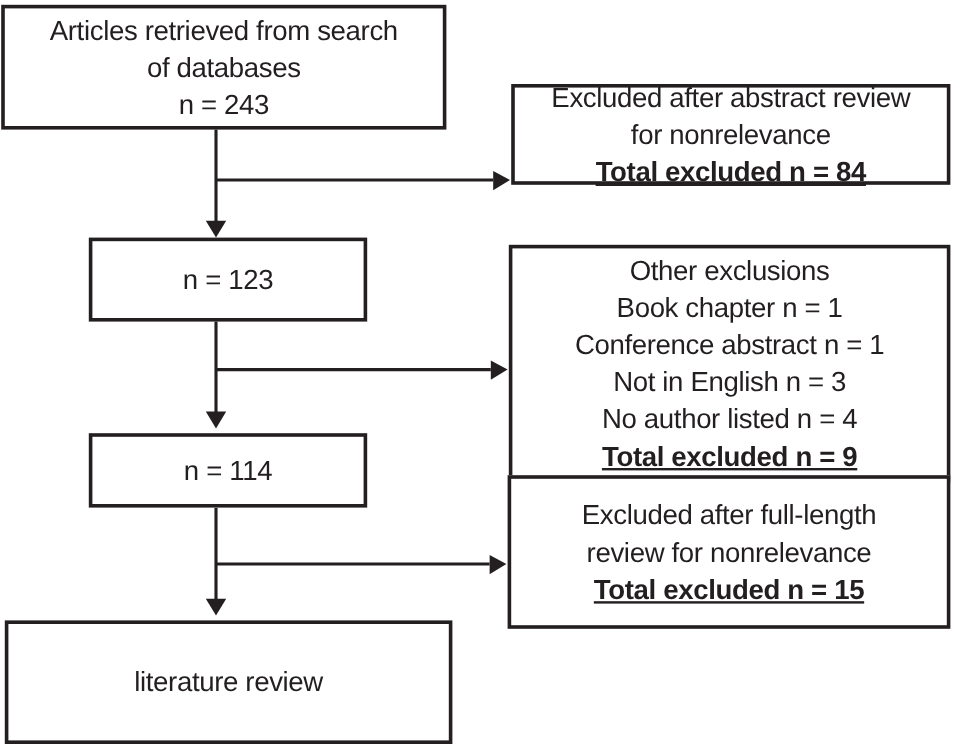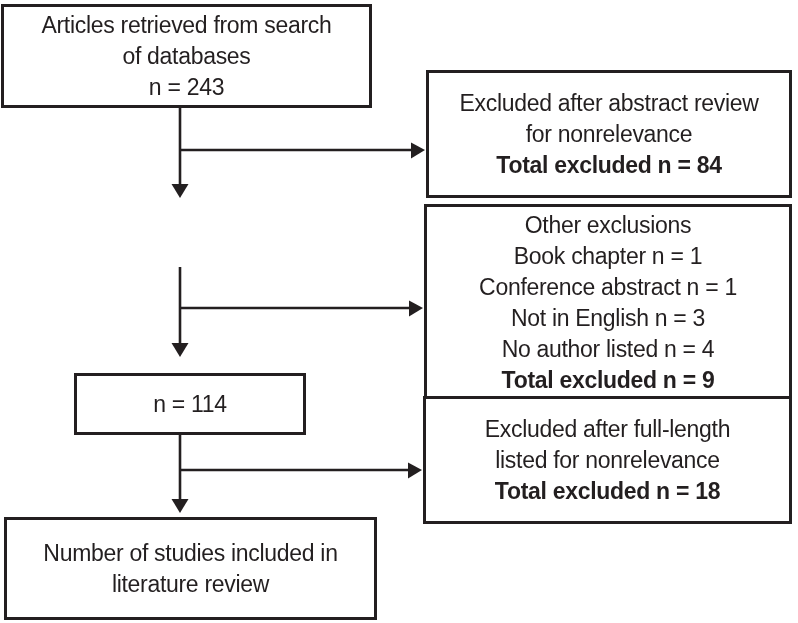--- a/index.html
+++ b/index.html
@@ -29,21 +29,21 @@
     display: flex;
     flex-direction: column;
     align-items: center;
     justify-content: center;
     text-align: right;
     font-size: 23px;
     line-height: 31px;
     letter-spacing: -0.3px;
   }
   .box .line { white-space: nowrap; }
-  .box .total { font-weight: bold; }
+  .box .total { font-weight: bold; text-decoration: underline; }
 </style>
 </head>
 <body>
 
 <div class="canvas">
 
   <svg class="connectors" width="798" height="623" viewBox="0 0 798 623">
     <g stroke="#231f20" stroke-width="2.6" fill="#231f20">
 
       <line x1="180" y1="107" x2="180" y2="185"></line>
@@ -65,44 +65,46 @@
       <polygon points="408,462.5 408,478.5 422,470" stroke="none"></polygon>
     </g>
   </svg>
 
   <div class="box" style="left:1px; top:4px; width:371px; height:104px;">
     <div class="line">Articles retrieved from search</div>
     <div class="line">of databases</div>
     <div class="line">n = 243</div>
   </div>
 
-  <div class="box" style="left:426px; top:70px; width:366px; height:128px;">
+  <div class="box" style="left:426px; top:70px; width:366px; height:84px;">
     <div class="line">Excluded after abstract review</div>
     <div class="line">for nonrelevance</div>
     <div class="line total">Total excluded n = 84</div>
   </div>
 
+  <div class="box" style="left:74px; top:198px; width:232px; height:70px;">
+    <div class="line">n = 123</div>
+  </div>
 
   <div class="box" style="left:424px; top:204px; width:368px; height:198px;">
     <div class="line">Other exclusions</div>
     <div class="line">Book chapter n = 1</div>
     <div class="line">Conference abstract n = 1</div>
     <div class="line">Not in English n = 3</div>
     <div class="line">No author listed n = 4</div>
     <div class="line total">Total excluded n = 9</div>
   </div>
 
-  <div class="box" style="left:74px; top:361px; width:232px; height:62px;margin-top:12px;">
+  <div class="box" style="left:74px; top:361px; width:232px; height:62px;">
     <div class="line">n = 114</div>
   </div>
 
   <div class="box" style="left:423px; top:396px; width:369px; height:128px;">
     <div class="line">Excluded after full-length</div>
-    <div class="line">listed for nonrelevance</div>
-    <div class="line total">Total excluded n = 18</div>
+    <div class="line">review for nonrelevance</div>
+    <div class="line total">Total excluded n = 15</div>
   </div>
 
   <div class="box" style="left:4px; top:517px; width:373px; height:103px;">
-    <div class="line">Number of studies included in</div>
     <div class="line">literature review</div>
   </div>
 
 </div>
 
 </body></html>

